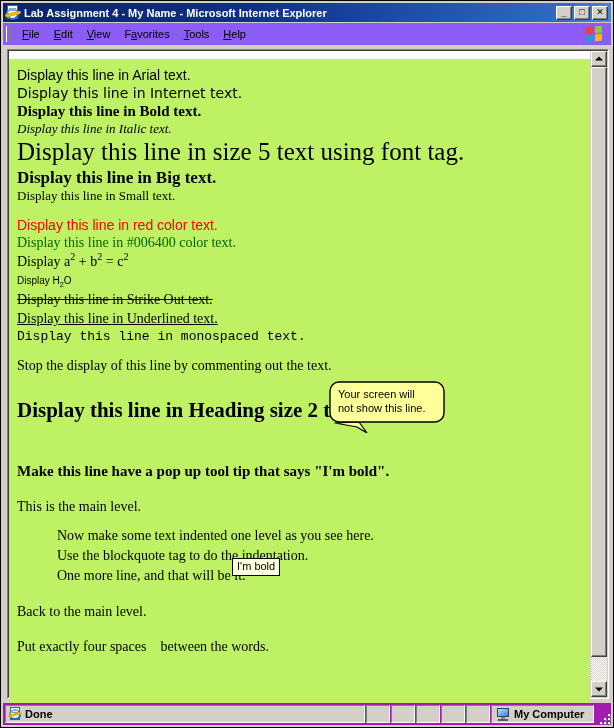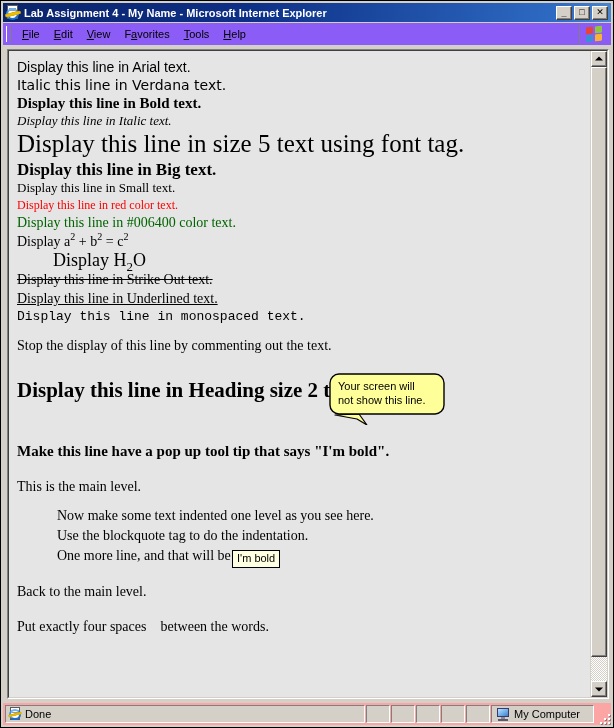--- a/index.html
+++ b/index.html
@@ -151,24 +151,24 @@
     left: 0; top: 0; right: 0; bottom: 0;
     border-top: 1px solid #404040;
     border-left: 1px solid #404040;
     border-right: 1px solid #d4d0c8;
     border-bottom: 1px solid #d4d0c8;
     box-sizing: border-box;
     background: #ffffff;
   }
   #page {
     position: absolute;
-    left: 0; top: 0;
+    left: 0; top: 8px;
     width: 581px;
     height: 100%;
-    background: #e5e5e5;
+    background: #bef264;
     overflow: hidden;
     box-sizing: border-box;
     padding: 8px 6px 0 8px;
     font-family: "Liberation Serif", serif;
     font-size: 13px;
     color: #000000;
   }
 
   
   #vscroll {
@@ -232,24 +232,24 @@
 
   
   .l-arial   { font-family: "Liberation Sans", sans-serif; font-size: 14px; line-height: 17px; }
   .l-verdana { font-family: "DejaVu Sans", sans-serif; font-size: 14px; line-height: 18px; }
   .l-bold    { font-family: "Liberation Serif", serif; font-weight: bold; font-size: 15px; line-height: 18px; }
   .l-italic  { font-family: "Liberation Serif", serif; font-style: italic; font-size: 13px; line-height: 17px; }
   .l-size5   { font-family: "Liberation Serif", serif; font-size: 25px; line-height: 30px; }
   .l-sizem2  { font-family: "Liberation Serif", serif; font-size: 9px; line-height: 14px; }
   .l-big     { font-family: "Liberation Serif", serif; font-weight: bold; font-size: 17px; line-height: 21px; }
   .l-small   { font-family: "Liberation Serif", serif; font-size: 13px; line-height: 16px; }
-  .l-red     { font-family: Liberation Serif, serif; font-size: 12px; line-height: 18px; }
+  .l-red     { font-family: Liberation Sans, sans-serif; font-size: 14px; line-height: 18px; margin-top: 12px; }
   .l-green   { font-family: "Liberation Serif", serif; font-size: 14px; line-height: 18px; }
   .l-sup     { font-family: "Liberation Serif", serif; font-size: 14px; line-height: 19px; }
-  .l-sub     { font-family: Liberation Serif, serif; font-size: 18px; line-height: 19px; margin-left: 36px; }
+  .l-sub     { font-family: Liberation Sans, sans-serif; font-size: 10px; line-height: 19px; }
   .l-strike  { font-family: "Liberation Serif", serif; font-size: 14px; line-height: 19px; text-decoration: line-through; }
   .l-under   { font-family: "Liberation Serif", serif; font-size: 14px; line-height: 19px; text-decoration: underline; }
   .l-mono    { font-family: "Liberation Mono", monospace; font-size: 13px; line-height: 18px; }
   .l-para    { font-family: "Liberation Serif", serif; font-size: 14px; line-height: 19px; }
   .l-h2      { font-family: "Liberation Serif", serif; font-weight: bold; font-size: 21px; line-height: 26px; }
   .l-tip     { font-family: "Liberation Serif", serif; font-weight: bold; font-size: 15px; line-height: 20px; }
   .l-bq      { font-family: "Liberation Serif", serif; font-size: 14px; line-height: 20px; }
 
   sup { font-size: 0.72em; vertical-align: super; line-height: 0; }
   sub { font-size: 0.72em; vertical-align: sub; line-height: 0; }
@@ -294,25 +294,26 @@
     color: #000000;
     white-space: nowrap;
   }
 
   
   #statusbar {
     position: absolute;
     left: 2px; bottom: 2px;
     width: 608px;
     height: 22px;
-    background: #fca5a5;
+    background: #a21caf;
     display: flex;
     align-items: stretch;
     padding: 2px 0 0 2px;
     box-sizing: border-box;
+    font-weight: bold;
   }
   .sb-pane {
     border-top: 1px solid #808080;
     border-left: 1px solid #808080;
     border-right: 1px solid #ffffff;
     border-bottom: 1px solid #ffffff;
     box-sizing: border-box;
     display: flex;
     align-items: center;
     height: 18px;
@@ -456,21 +457,21 @@
       </div>
     </div>
   </div>
 
   <div id="content-frame">
     <div id="content-frame-in">
 
       <div id="page">
 
         <div class="l-arial">Display this line in Arial text.</div>
-        <div class="l-verdana">Italic this line in Verdana text.</div>
+        <div class="l-verdana">Display this line in Internet text.</div>
         <div class="l-bold">Display this line in Bold text.</div>
         <div class="l-italic">Display this line in Italic text.</div>
         <div class="l-size5">Display this line in size 5 text using font tag.</div>
         <div class="l-big">Display this line in Big text.</div>
         <div class="l-small">Display this line in Small text.</div>
         <div class="l-red" style="color:#FF0000">Display this line in red color text.</div>
         <div class="l-green" style="color:#006400">Display this line in #006400 color text.</div>
 
         <div class="l-sup">
           <span>Display a</span><sup>2</sup><span> + b</span><sup>2</sup><span> = c</span><sup>2</sup>

